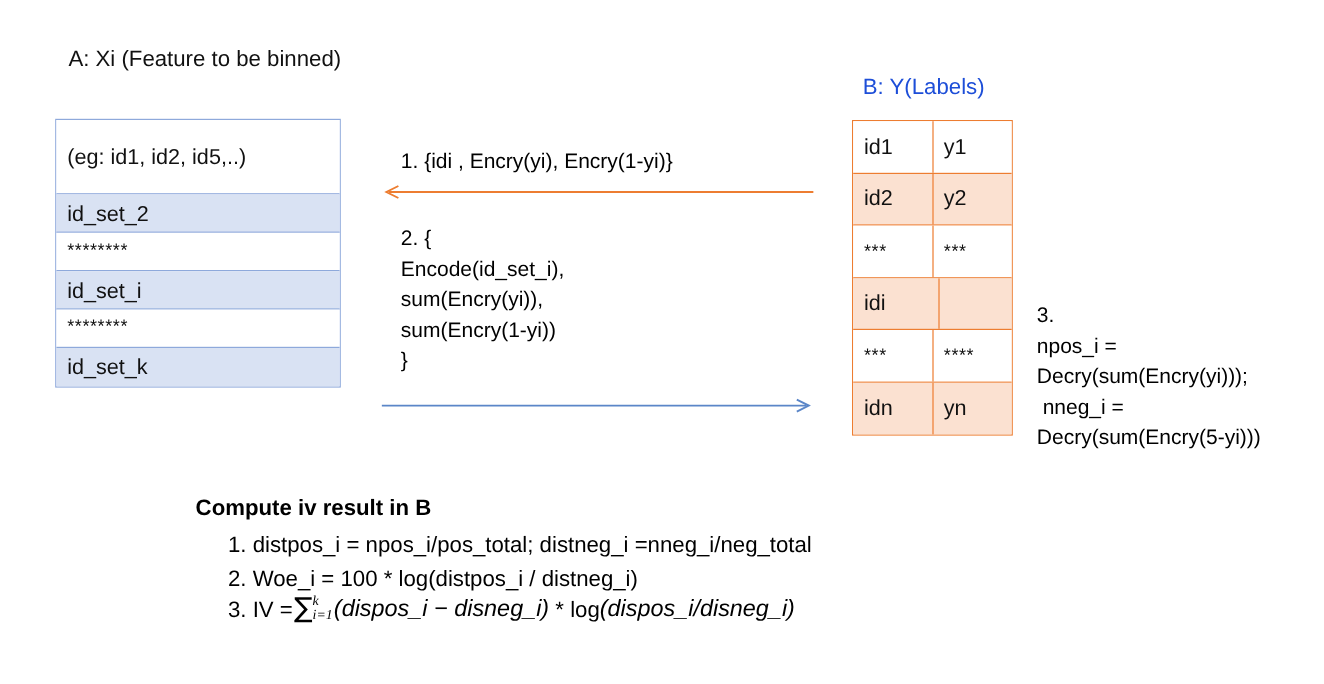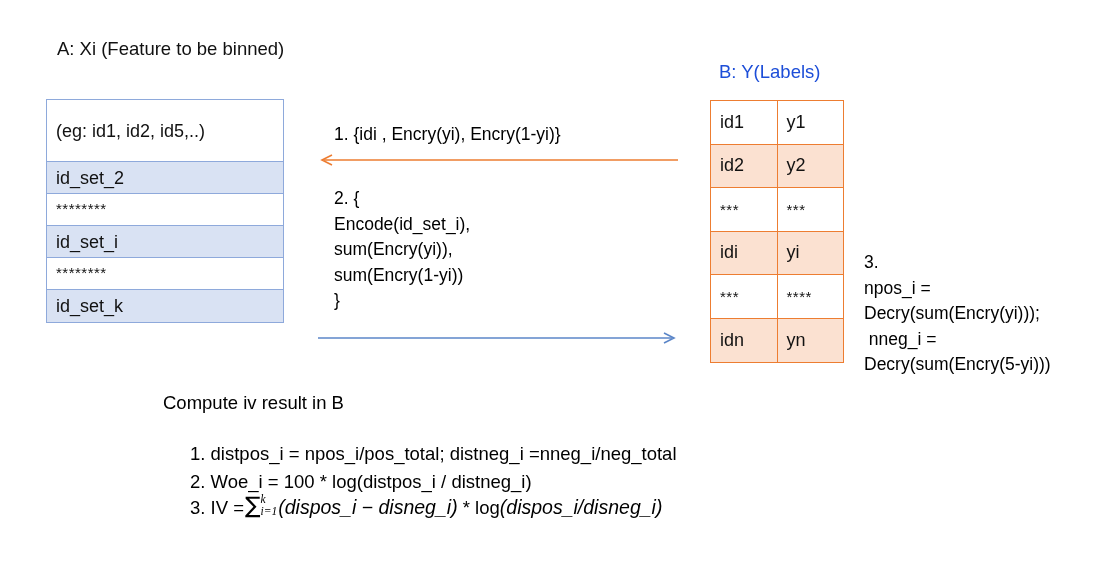--- a/index.html
+++ b/index.html
@@ -135,23 +135,23 @@
     left: 864px;
     top: 250px;
     font-size: 17.5px;
     line-height: 25.5px;
     white-space: nowrap;
   }
 
   
   #compute-title {
     left: 163px;
-    top: 392px;
-    font-size: 18.5px;
-    font-weight: normal;
+    top: 412px;
+    font-size: 18.5px;
+    font-weight: bold;
     color: #000000;
   }
   #compute-l1 {
     left: 190px;
     top: 440px;
     font-size: 18.5px;
     line-height: 27px;
     white-space: nowrap;
   }
   #compute-l2 {
@@ -161,21 +161,21 @@
     line-height: 27px;
     white-space: nowrap;
   }
   #compute-l3 {
     left: 190px;
     top: 494px;
     font-size: 18.5px;
     line-height: 27px;
     white-space: nowrap;
     display: flex;
-    align-items: flex-start;
+    align-items: center;
   }
   .mathit {
     font-family: Liberation Sans, sans-serif;
     font-style: italic;
     font-size: 19.5px;
   }
   .sigma-wrap {
     display: inline-flex;
     align-items: center;
     font-family: "Liberation Serif", serif;
@@ -259,21 +259,20 @@
   <div class="rowB shade">
     <div class="cellB c1">id2</div>
     <div class="cellB c2">y2</div>
   </div>
   <div class="rowB plain">
     <div class="cellB c1 stars">***</div>
     <div class="cellB c2 stars">***</div>
   </div>
   <div class="rowB shade">
     <div class="cellB c1">idi</div>
-    <div class="cellB c2">yi</div>
   </div>
   <div class="rowB plain">
     <div class="cellB c1 stars">***</div>
     <div class="cellB c2 stars">****</div>
   </div>
   <div class="rowB shade">
     <div class="cellB c1">idn</div>
     <div class="cellB c2">yn</div>
   </div>
 </div>

